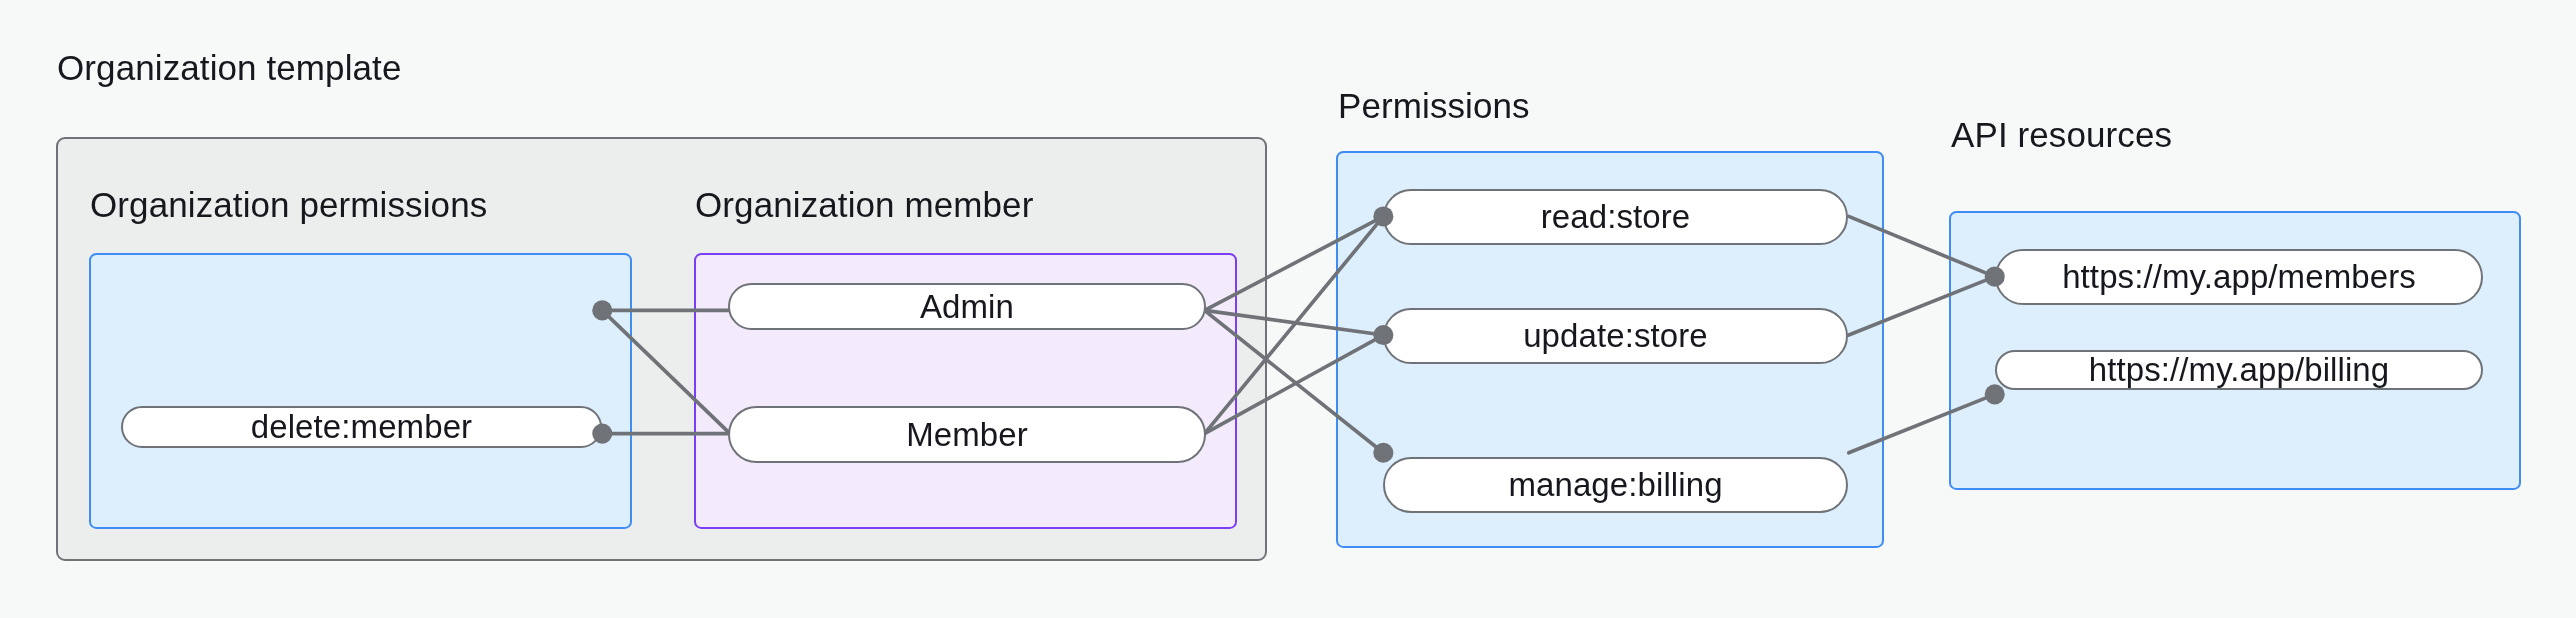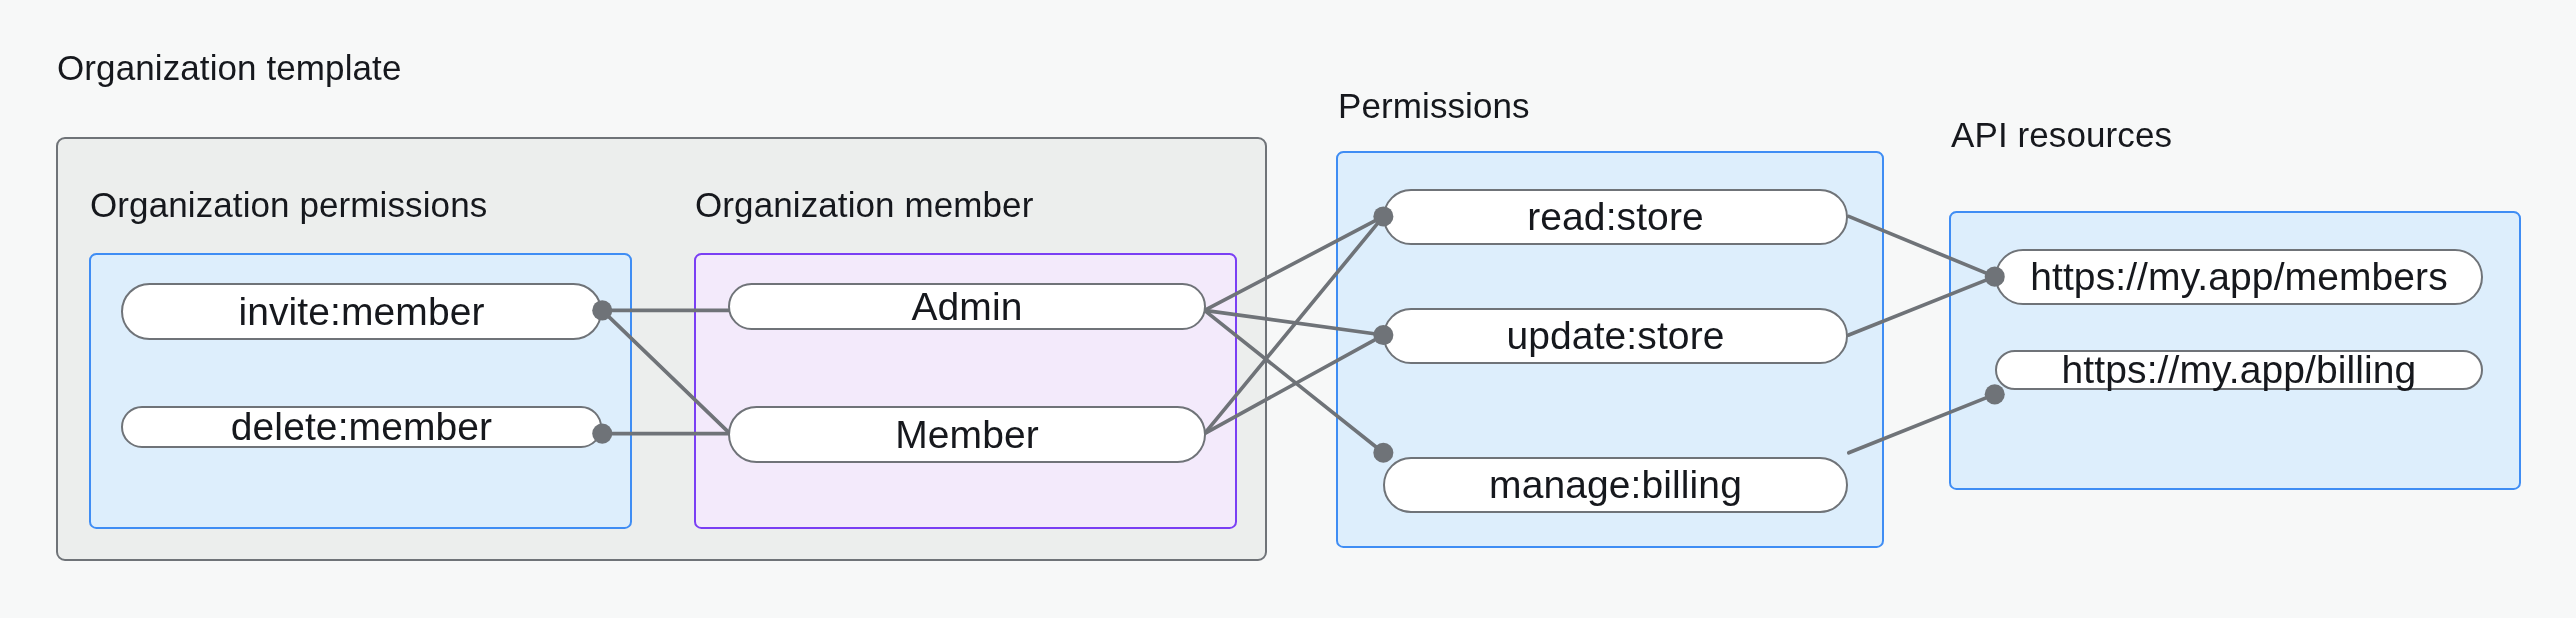--- a/index.html
+++ b/index.html
@@ -43,21 +43,21 @@
   
   .pill{
     position:absolute;
     box-sizing:border-box;
     background:#ffffff;
     border:2.7px solid #6f7378;
     border-radius:912px;
     display:flex;
     align-items:center;
     justify-content:center;
-    font-size:39px;
+    font-size:33px;
     color:#16181d;
     white-space:nowrap;
     letter-spacing:0.1px;
     z-index:4;
   }
 
   
   #edges{position:absolute;left:0;top:0;width:2576px;height:619px;z-index:3;}
   #dots{position:absolute;left:0;top:0;width:2576px;height:619px;z-index:5;pointer-events:none;}
 </style>
@@ -94,21 +94,20 @@
   </svg>
 
   <div class="group-title" style="left:57px;top:50px;">Organization template</div>
 
   <div class="group box-outer" style="left:56px;top:137px;width:1211px;height:424px;"></div>
 
   <div class="group-title" style="left:90px;top:187px;">Organization permissions</div>
 
   <div class="group box-blue" style="left:89px;top:253px;width:543px;height:276px;"></div>
 
-  <div class="pill" style="left:121px;top:283px;width:481px;height:57px;">invite:member</div>
 
   <div class="pill" style="left:121px;top:406px;width:481px;height:42px;">delete:member</div>
 
   <div class="group-title" style="left:695px;top:187px;">Organization member</div>
 
   <div class="group box-purple" style="left:694px;top:253px;width:543px;height:276px;"></div>
 
   <div class="pill" style="left:728px;top:283px;width:478px;height:47px;">Admin</div>
 
   <div class="pill" style="left:728px;top:406px;width:478px;height:57px;">Member</div>

